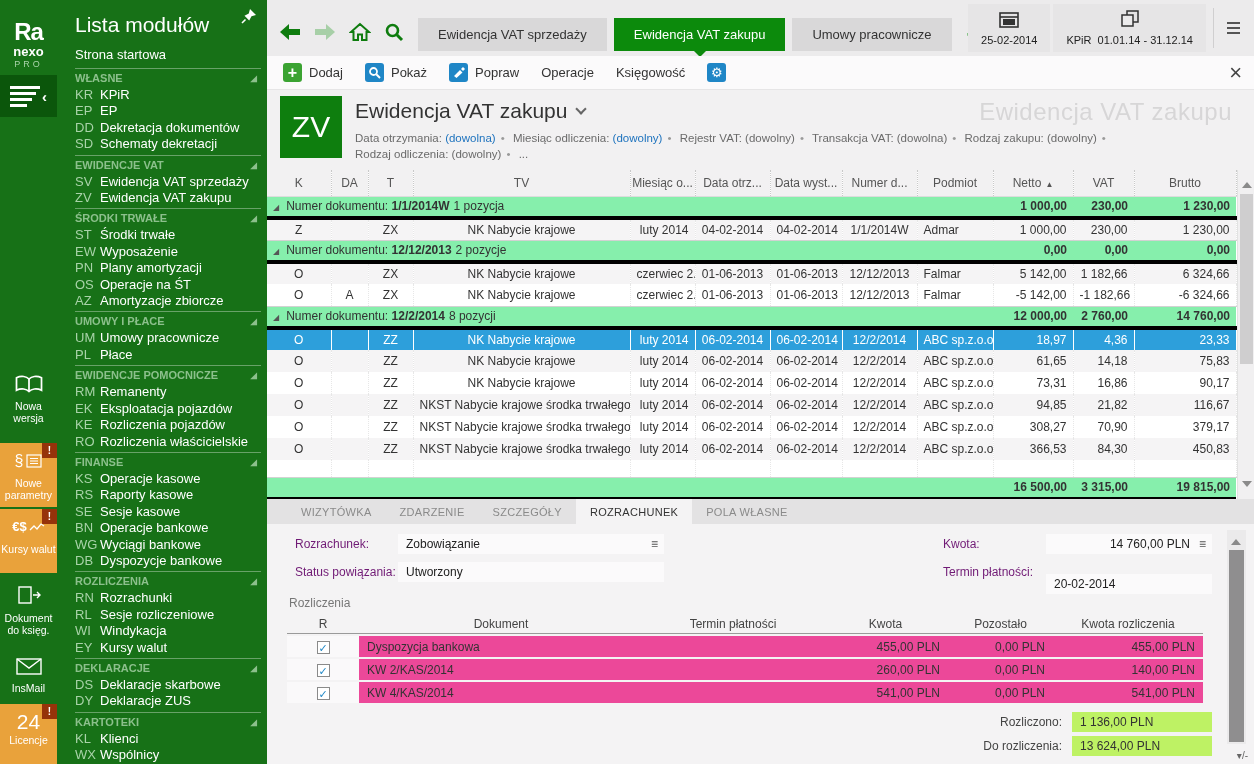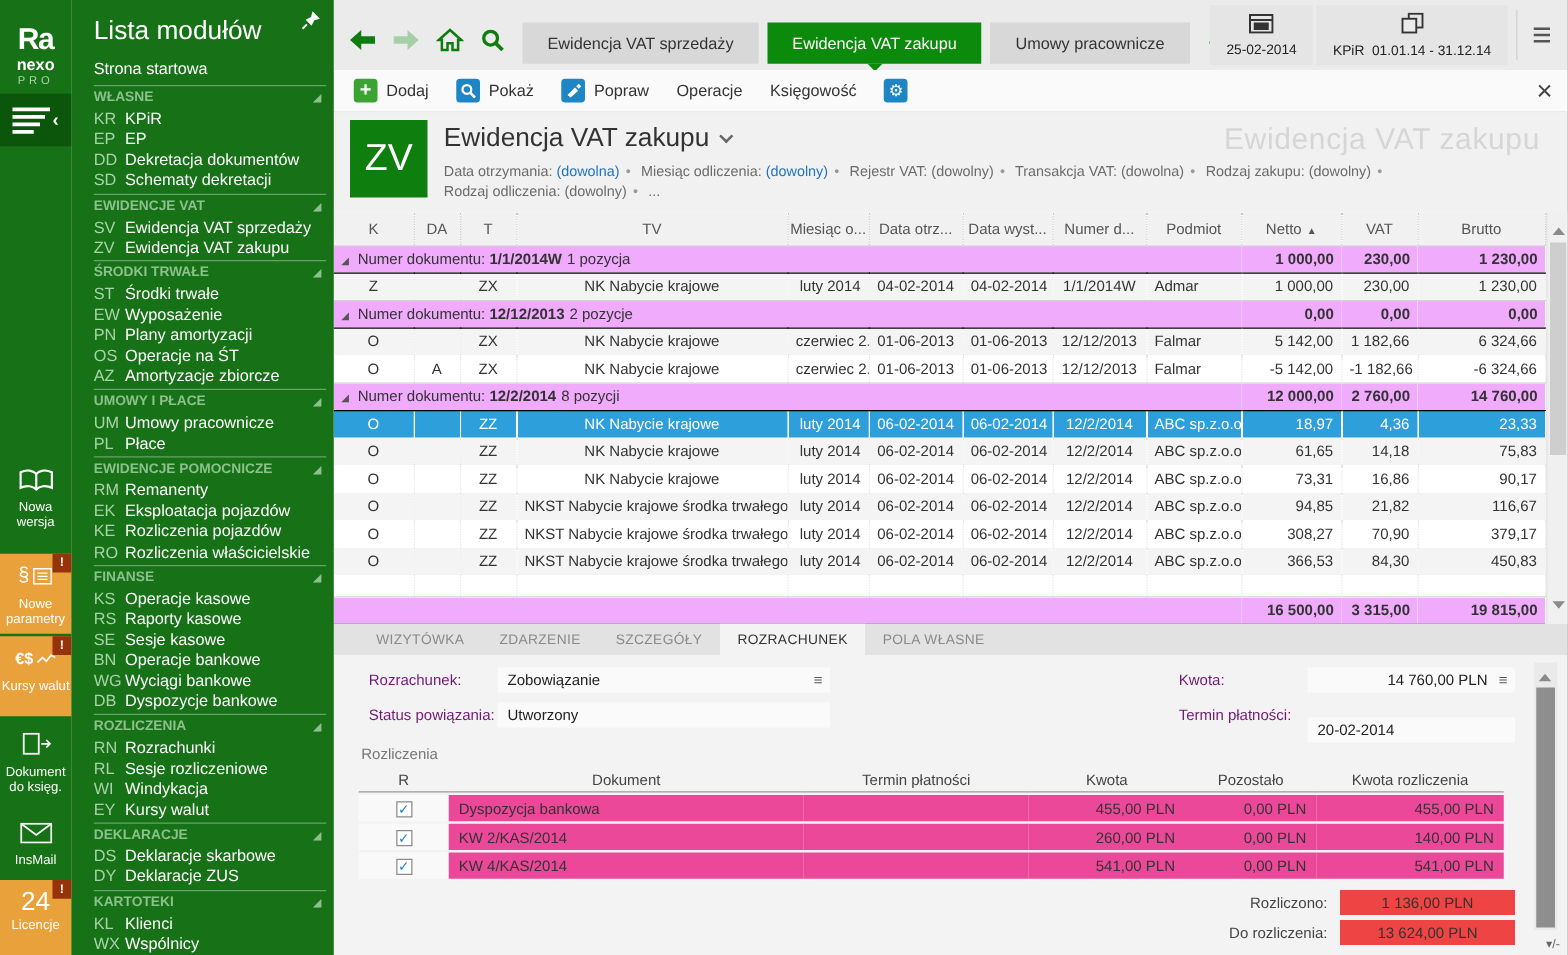--- a/index.html
+++ b/index.html
@@ -73,21 +73,21 @@
   .fdot{color:#9a9a9a;margin:0 5px}
   .watermark{position:absolute;right:22px;top:8px;font-size:24px;font-weight:300;color:#D7D6D7;letter-spacing:.5px}
 
   
   .gridwrap{height:329px;display:flex;background:#fff;flex:0 0 auto}
   table.grid{border-collapse:collapse;table-layout:fixed;width:969px;font-size:12px;color:#333}
   .grid th{height:26px;font-weight:normal;color:#555;border-right:1px dotted #C9C9C9;background:#F2F1F2;border-bottom:1px solid #DDD;white-space:nowrap;overflow:hidden}
   .grid td{height:22px;padding:0 6px;white-space:nowrap;overflow:hidden;border-right:1px dotted #E7E7E7}
   .grid tr.row{cursor:pointer}
   .grid tr.alt td{background:#F5F4F5}
-  .grid tr.grp td{background:#f0abfc;border-top:1px solid #D2D2D2;border-bottom:1px solid #000000;border-right:none}
+  .grid tr.grp td{background:#86efac;border-top:1px solid #D2D2D2;border-bottom:4px solid #000000;border-right:none}
   .grid tr.sel td{background:#2D9FDB;color:#fff;border-right-color:rgba(255,255,255,.4)}
   .grid tr.filler td{height:17px}
   .c{text-align:center}.l{text-align:left}.r{text-align:right}
   .bold{font-weight:bold}
   .glabel{text-align:left}
   .gmark{font-size:8px;color:#555;margin-right:7px}
   .gcount{margin-left:4px}
   .sortarr{font-size:8px;color:#555;margin-left:4px}
   .gsb{width:18px;background:#F1F0F1;border-left:1px solid #E2E2E2;position:relative}
   .tri-up{position:absolute;left:4px;top:7px;border:5px solid transparent;border-bottom:6px solid #8A8A8A}
@@ -105,21 +105,21 @@
   .fld-box{position:absolute;height:20px;background:#FBFAFB;line-height:20px;padding:0 8px;color:#222;white-space:nowrap;overflow:hidden}
   .fld-box .menu{position:absolute;right:6px;top:0;color:#555;cursor:pointer}
   .stl-title{position:absolute;left:22px;top:72px;color:#777}
   table.stl{position:absolute;left:20px;top:88px;border-collapse:separate;border-spacing:0 2px;table-layout:fixed;width:916px;font-size:12px;color:#333}
   .stl th{font-weight:normal;color:#444;height:20px;border-bottom:1px solid #9A9A9A;white-space:nowrap}
   .stl td{height:21px;background:#ec4899;padding:0 8px;white-space:nowrap;overflow:hidden}
   .stl td.ck{text-align:center;background:#FAF9FA}
   .cbx{display:inline-block;width:13px;height:13px;background:#fff;border:1px solid #8A8A8A;line-height:12px;font-size:11px;color:#1F86C6;text-align:center;vertical-align:middle;cursor:pointer}
   .sumrow{position:absolute;right:42px;display:flex;align-items:center}
   .sumrow .slabel{color:#444;margin-right:10px}
-  .sumrow .sbox{width:140px;height:20px;background:#ef4444;line-height:20px;text-align:center;padding:0 8px}
+  .sumrow .sbox{width:140px;height:20px;background:#bef264;line-height:20px;text-align:left;padding:0 8px}
   .dsb{position:absolute;right:8px;top:6px;bottom:20px;width:19px;background:#EBEAEB}
   .dsb .thumb{position:absolute;left:2px;right:2px;top:20px;bottom:2px;background:#8F8E8F}
   .corner-hint{position:absolute;right:6px;bottom:3px;font-size:10px;color:#666}
 </style>
 </head>
 <body>
 
 <div class="app">
 
   <div class="rail">

